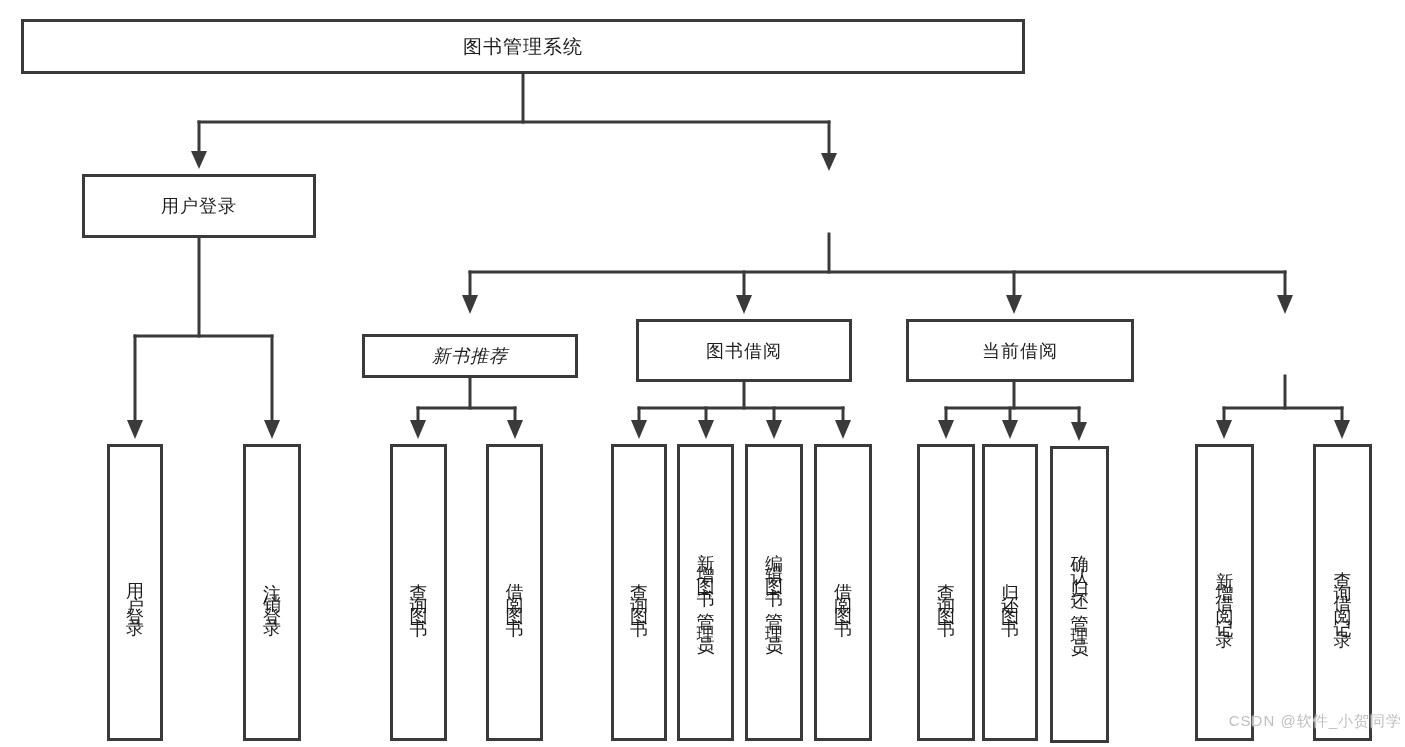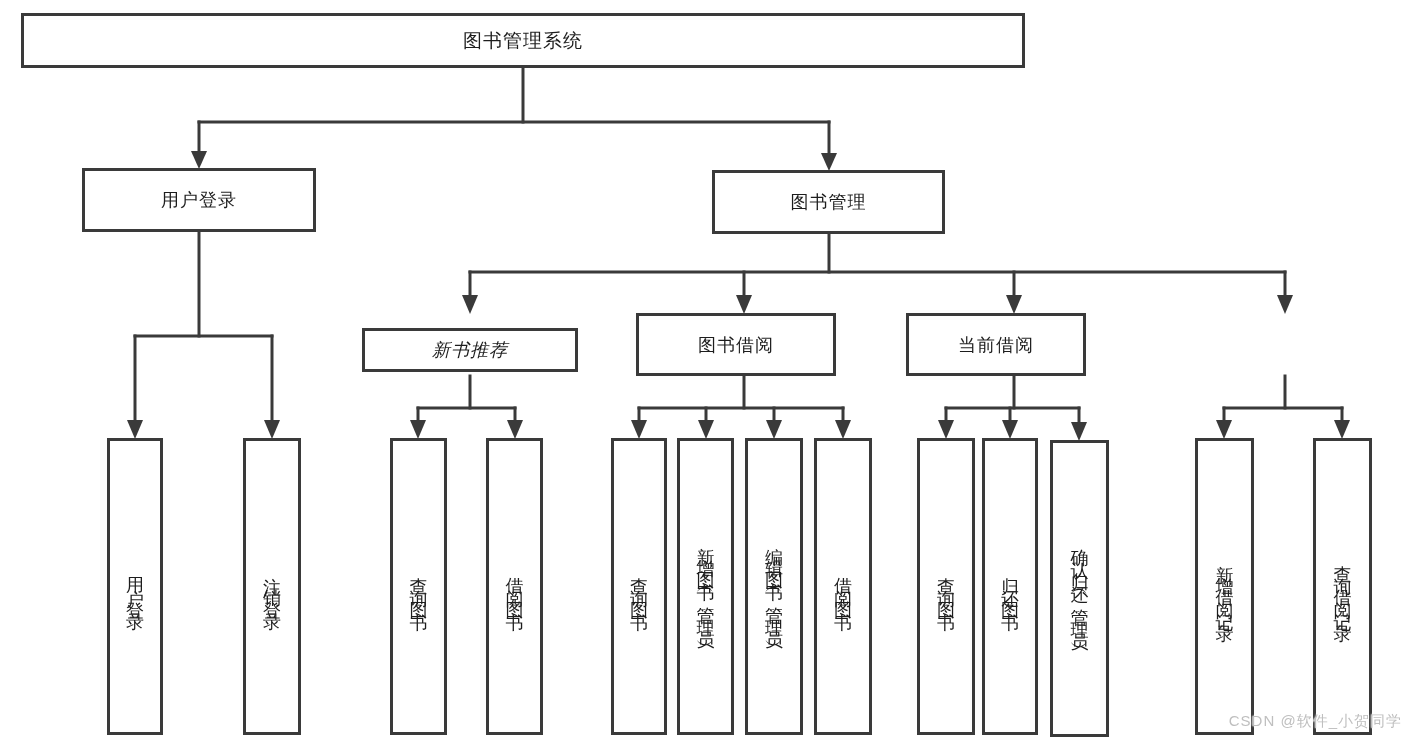--- a/index.html
+++ b/index.html
@@ -3,21 +3,21 @@
 <meta charset="utf-8">
 <style>
   html,body{margin:0;padding:0;background:#ffffff;}
   .canvas{
     position:relative;width:1405px;height:747px;background:#ffffff;
     font-family:"Liberation Sans","DejaVu Sans",sans-serif;overflow:hidden;
   }
   svg.wires{position:absolute;left:0;top:0;width:1405px;height:747px;}
   .node{
     position:absolute;box-sizing:border-box;background:#ffffff;
-    border:3px solid #3a3a3a;display:flex;align-items:center;justify-content:center;
+    border:3px solid #3a3a3a;display:flex;align-items:center;justify-content:center;margin-top:6px;
   }
   .node .lbl{
     font-size:18px;color:#1d1d1d;white-space:nowrap;letter-spacing:1px;
   }
   .root .lbl{font-size:19px;}
   .vnode .lbl{
     writing-mode:vertical-rl;line-height:1;letter-spacing:12px;white-space:normal;
   }
   .watermark{
     position:absolute;top:712px;right:3px;z-index:9;
@@ -92,31 +92,28 @@
     <polygon stroke="none" points="1334,420 1350,420 1342,439"></polygon>
   </svg>
 
   <div class="node root" style="left:21px;top:13px;width:1004px;height:55px;">
     <span class="lbl">图书管理系统</span>
   </div>
 
   <div class="node" style="left:82px;top:168px;width:234px;height:64px;">
     <span class="lbl">用户登录</span>
   </div>
-  <div class="node" style="left:712px;top:170px;width:233px;height:64px;">
-    <span class="lbl">图书管理</span>
-  </div>
 
   <div class="node" style="left:362px;top:328px;width:216px;height:44px;font-style:italic;">
     <span class="lbl">新书推荐</span>
   </div>
-  <div class="node" style="left:636px;top:313px;width:200px;height:63px;">
+  <div class="node" style="left:636px;top:313px;width:216px;height:63px;">
     <span class="lbl">图书借阅</span>
   </div>
-  <div class="node" style="left:906px;top:313px;width:180px;height:63px;">
+  <div class="node" style="left:906px;top:313px;width:228px;height:63px;">
     <span class="lbl">当前借阅</span>
   </div>
 
   <div class="node vnode" style="left:107px;top:438px;width:56px;height:297px;">
     <span class="lbl">用户登录</span>
   </div>
   <div class="node vnode" style="left:243px;top:438px;width:58px;height:297px;">
     <span class="lbl">注销登录</span>
   </div>
 

